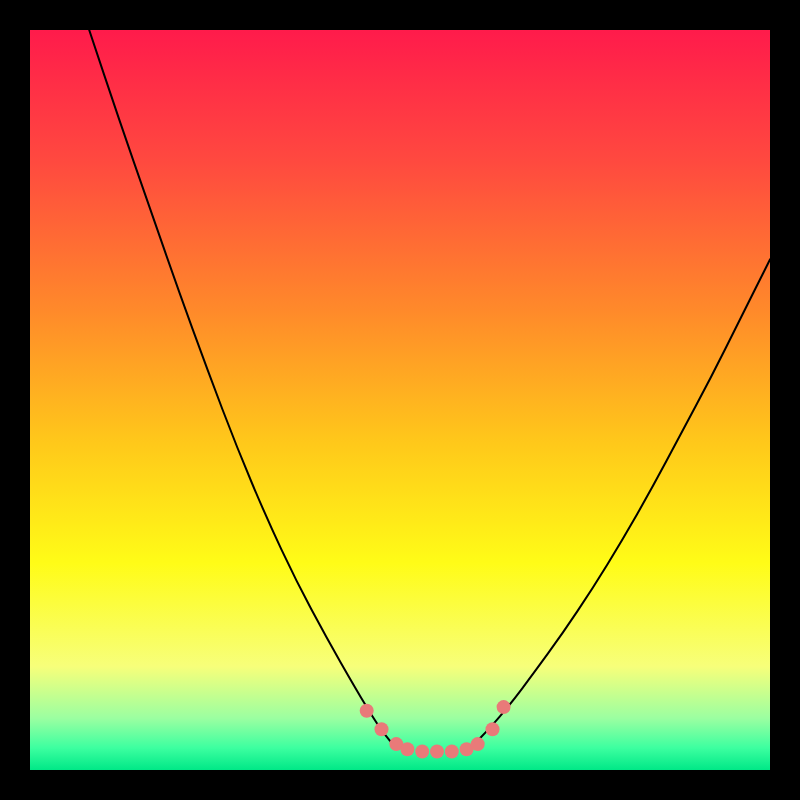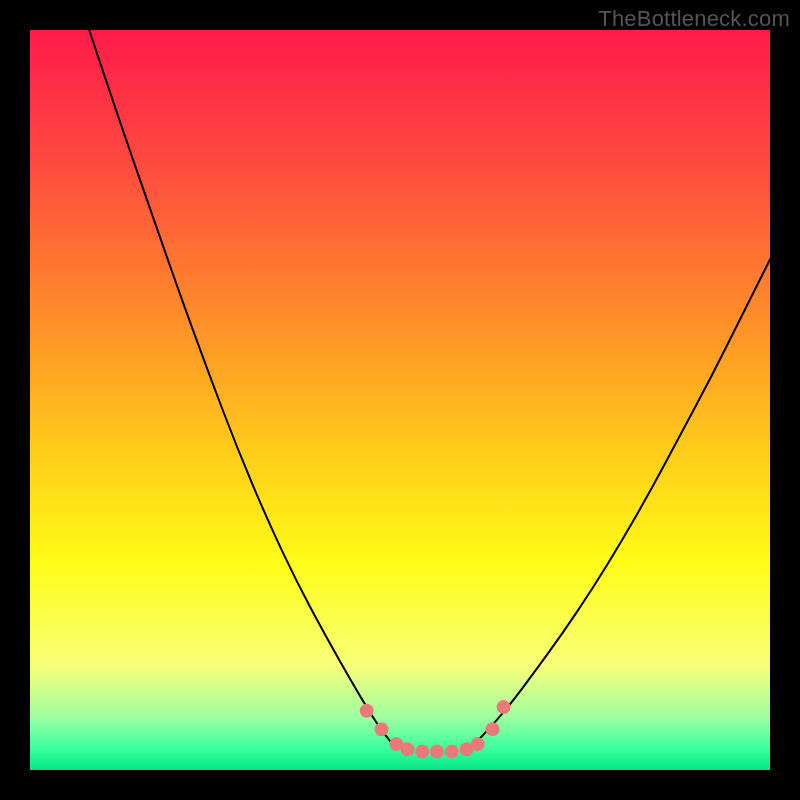--- a/index.html
+++ b/index.html
@@ -67,14 +67,13 @@
         <circle cx="377.40000000000003" cy="719.28" r="7" fill="#e97a79"></circle>
         <circle cx="392.20000000000005" cy="721.5" r="7" fill="#e97a79"></circle>
         <circle cx="407.00000000000006" cy="721.5" r="7" fill="#e97a79"></circle>
         <circle cx="421.79999999999995" cy="721.5" r="7" fill="#e97a79"></circle>
         <circle cx="436.59999999999997" cy="719.28" r="7" fill="#e97a79"></circle>
         <circle cx="447.7" cy="714.1" r="7" fill="#e97a79"></circle>
         <circle cx="462.5" cy="699.3" r="7" fill="#e97a79"></circle>
         <circle cx="473.6" cy="677.1" r="7" fill="#e97a79"></circle>
       </svg>
   </div>
-  <div class="watermark">TheBottleneck.com</div>
 </div>
 
 </body></html>

